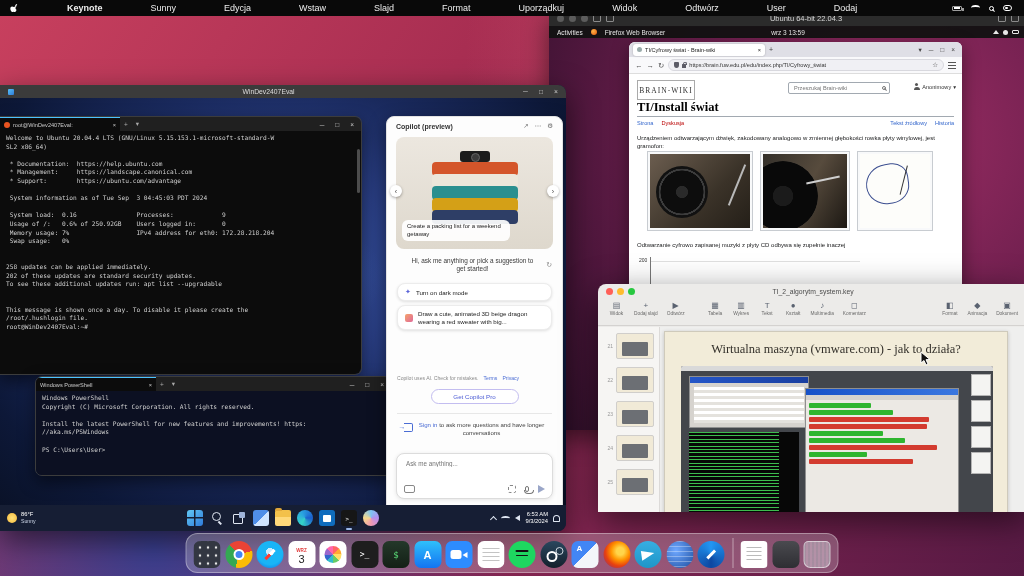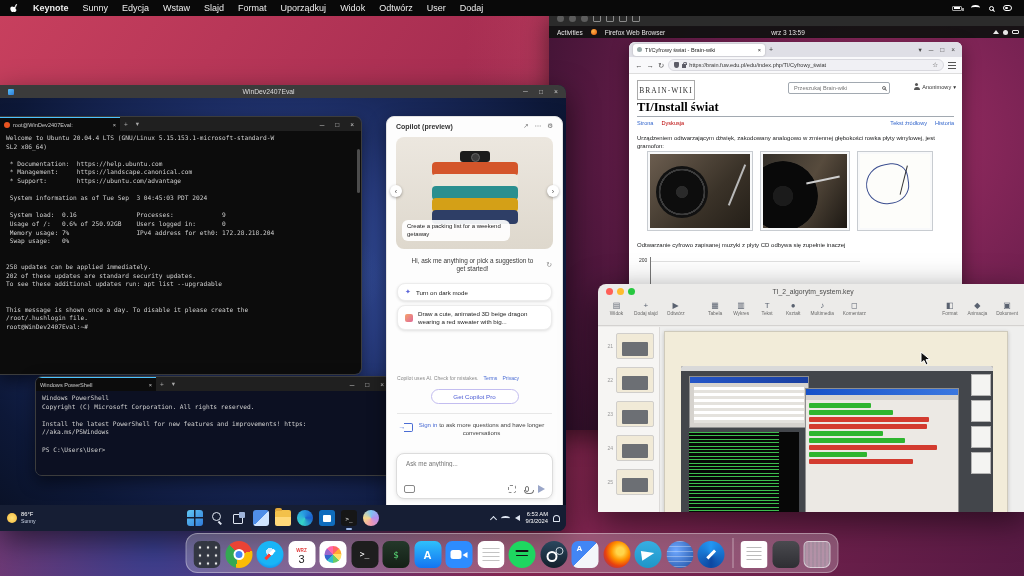--- a/index.html
+++ b/index.html
@@ -6,21 +6,21 @@
   *{box-sizing:border-box;}
   .stage{position:relative;width:1024px;height:576px;overflow:hidden;
     font-family:"Liberation Sans",sans-serif;
     background:
       radial-gradient(circle at 85% 10%,#e05a72 0%,rgba(224,90,114,0) 40%),
       radial-gradient(circle at 15% 95%,#3a3f8f 0%,rgba(58,63,143,0) 35%),
       linear-gradient(125deg,#c8405e 0%,#a82e52 35%,#7d2450 70%,#571a44 100%);}
 
   
   .menubar{position:absolute;left:0;top:0;width:1024px;height:16px;background:#090909;
-    display:flex;align-items:center;z-index:10;color:#ededed;font-size:9px;}
+    display:flex;align-items:center;z-index:10;color:#ededed;font-size:9px;gap:34px;}
   .mitem{padding:0 7px;white-space:nowrap;}
   .mitem.app{font-weight:bold;}
   .apple{padding:0 6px 0 10px;display:flex;align-items:center;}
   .mright{margin-left:auto;display:flex;align-items:center;gap:9px;padding-right:12px;}
   .batt{width:10px;height:5px;border:1px solid #fff9;border-radius:1px;position:relative;}
   .batt::before{content:"";position:absolute;right:-2.5px;top:1px;width:1.5px;height:3px;background:#fff9;}
   .batt::after{content:"";position:absolute;left:.5px;top:.5px;bottom:.5px;width:6px;background:#fff;}
   .mwifi{width:9px;height:6px;border-top:2px solid #fff;border-radius:60% 60% 0 0;}
   .magw{width:5px;height:5px;border:1px solid #fff;border-radius:50%;position:relative;}
   .magw::after{content:"";position:absolute;width:3px;height:1px;background:#fff;transform:rotate(45deg);right:-2px;bottom:-1px;}
@@ -336,20 +336,21 @@
     </div>
   </div>
 
   <div class="uvm">
     <div class="uvm-tb">
       <span class="dotg"></span>
       <span class="dotg"></span>
       <span class="dotg"></span>
       <span class="vmtool"></span>
       <span class="vmtool"></span>
+      <span class="uvm-title">Ubuntu 64-bit 22.04.3</span>
       <span class="vmtool"></span>
       <span class="vmtool"></span>
     </div>
     <div class="uvm-desk">
       <div class="gbar">
         <span>Activities</span>
         <span class="ffdot"></span>
         <span>Firefox Web Browser</span>
         <span class="gclock">wrz 3 13:59</span>
         <span class="gtray">
@@ -682,20 +683,21 @@
             <span class="thumbnum">24</span>
             <span class="thumb"></span>
           </div>
         <div class="thumbrow">
             <span class="thumbnum">25</span>
             <span class="thumb"></span>
           </div>
       </div>
       <div class="kn-canvas">
         <div class="slide">
+          <div class="slide-title">Wirtualna maszyna (vmware.com) - jak to działa?</div>
           <div class="shot">
             <div class="shot-menubar"></div>
             <div class="shot-wina"></div>
             <div class="shot-term"></div>
             <div class="shot-winb">
               <div class="bar" style="width:62px;background:#2fb52f;"></div>
               <div class="bar" style="width:84px;background:#2fb52f;"></div>
               <div class="bar" style="width:120px;background:#d33b2f;"></div>
               <div class="bar" style="width:118px;background:#d33b2f;"></div>
               <div class="bar" style="width:74px;background:#2fb52f;"></div>

